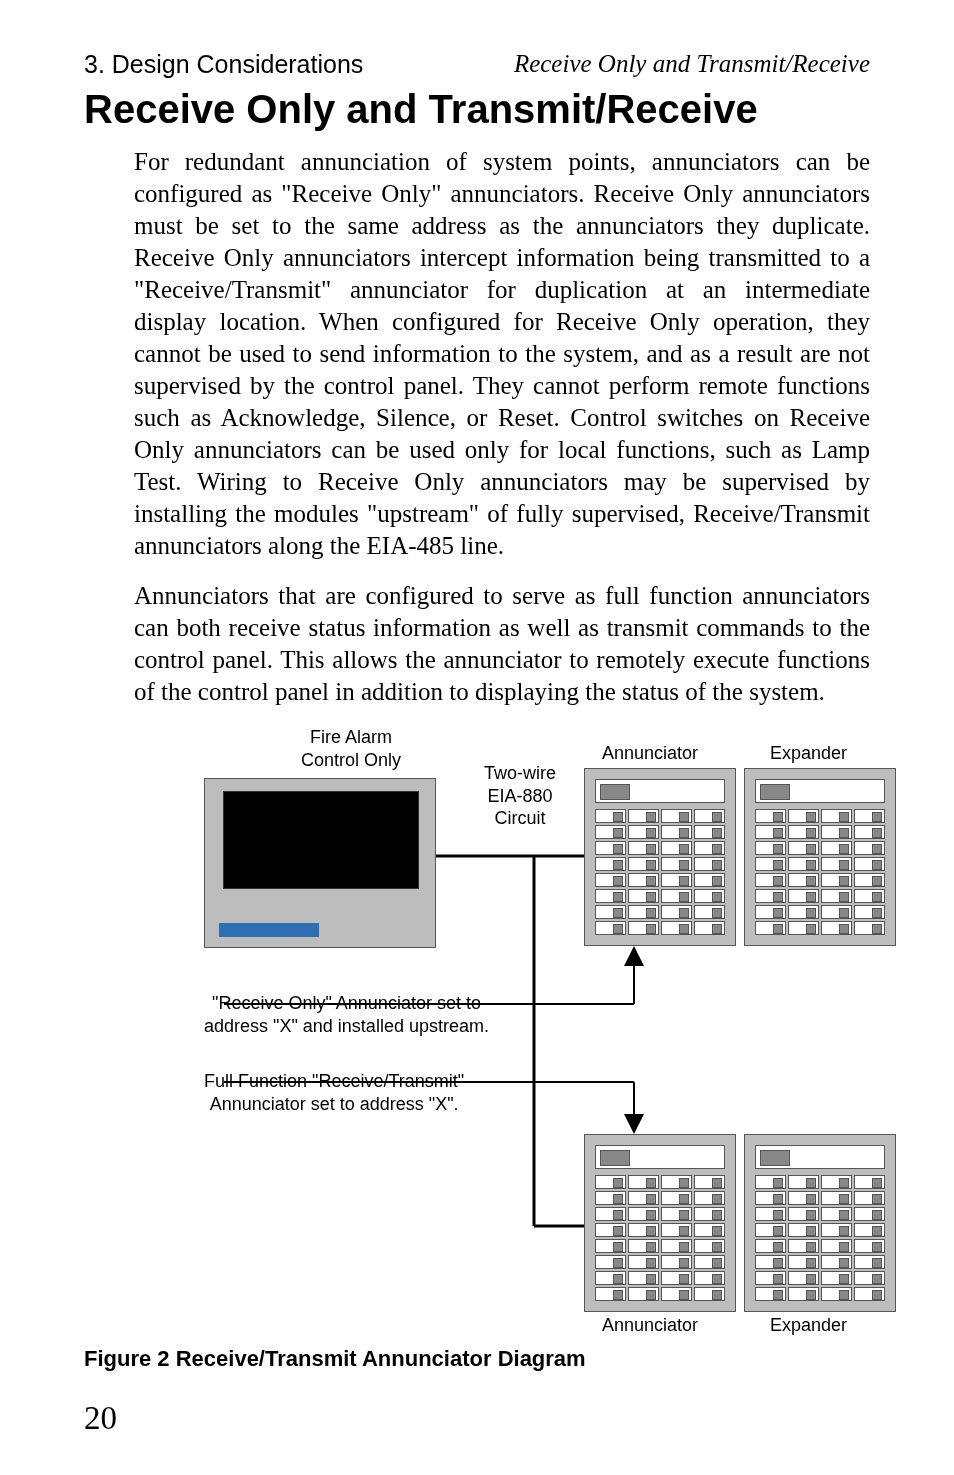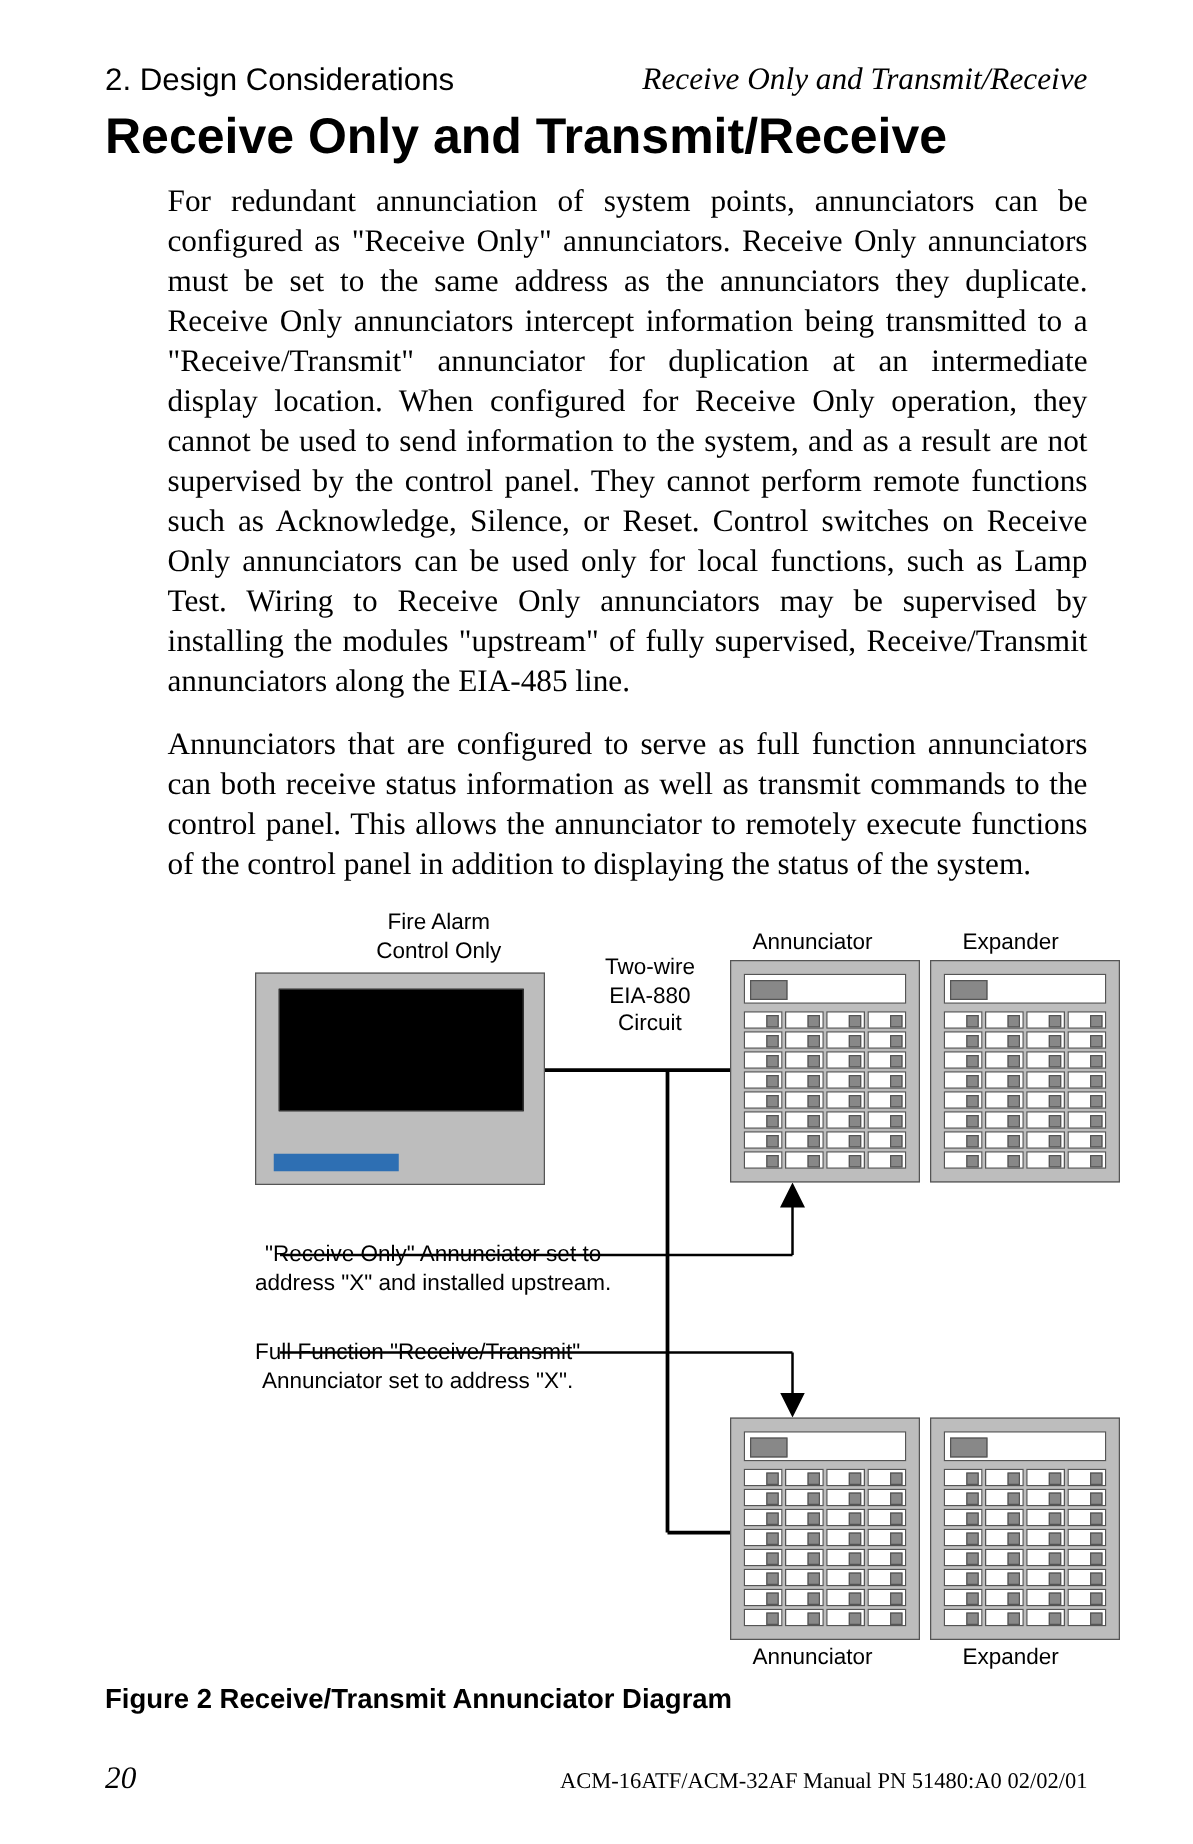--- a/index.html
+++ b/index.html
@@ -140,30 +140,30 @@
 
   .footer {
     position: absolute;
     bottom: 38px;
     left: 84px; right: 84px;
     display: flex;
     justify-content: space-between;
     align-items: baseline;
     font-size: 20px;
   }
-  .footer .pno { font-size: 25px; font-style: italic; }
+  .footer .pno { font-size: 33px; }
   .footer .meta { font-size: 18px; }
 </style>
 </head>
 <body>
 
 <div class="page">
 
   <div class="running-head">
-    <span class="left">2. Design Considerations</span>
+    <span class="left">3. Design Considerations</span>
     <span class="right">Receive Only and Transmit/Receive</span>
   </div>
 
   <h1 class="title">Receive Only and Transmit/Receive</h1>
 
   <p class="body-text">For redundant annunciation of system points, annunciators can be configured as "Receive Only" annunciators.  Receive Only annunciators must be set to the same address as the annunciators they duplicate.  Receive Only annunciators intercept information being transmitted to a "Receive/Transmit" annunciator for duplication at an intermediate display location.  When configured for Receive Only operation, they cannot be used to send information to the system, and as a result are not supervised by the control panel.  They cannot perform remote functions such as Acknowledge, Silence, or Reset.  Control switches on Receive Only annunciators can be used only for local functions, such as Lamp Test.  Wiring to Receive Only annunciators may be supervised by installing the modules "upstream" of fully supervised, Receive/Transmit annunciators along the EIA-485 line.</p>
   <p class="body-text">Annunciators that are configured to serve as full function annunciators can both receive status information as well as transmit commands to the control panel.  This allows the annunciator to remotely execute functions of the control panel in addition to displaying the status of the system.</p>
 
   <div class="diagram-wrap">
 
@@ -369,16 +369,15 @@
           <div class="cell"></div>
         </div>
     </div>
 
   </div>
 
   <div class="figure-caption">Figure 2  Receive/Transmit Annunciator Diagram</div>
 
   <div class="footer">
     <span class="pno">20</span>
-    <span class="meta">ACM-16ATF/ACM-32AF Manual   PN 51480:A0   02/02/01</span>
   </div>
 
 </div>
 
 </body></html>

